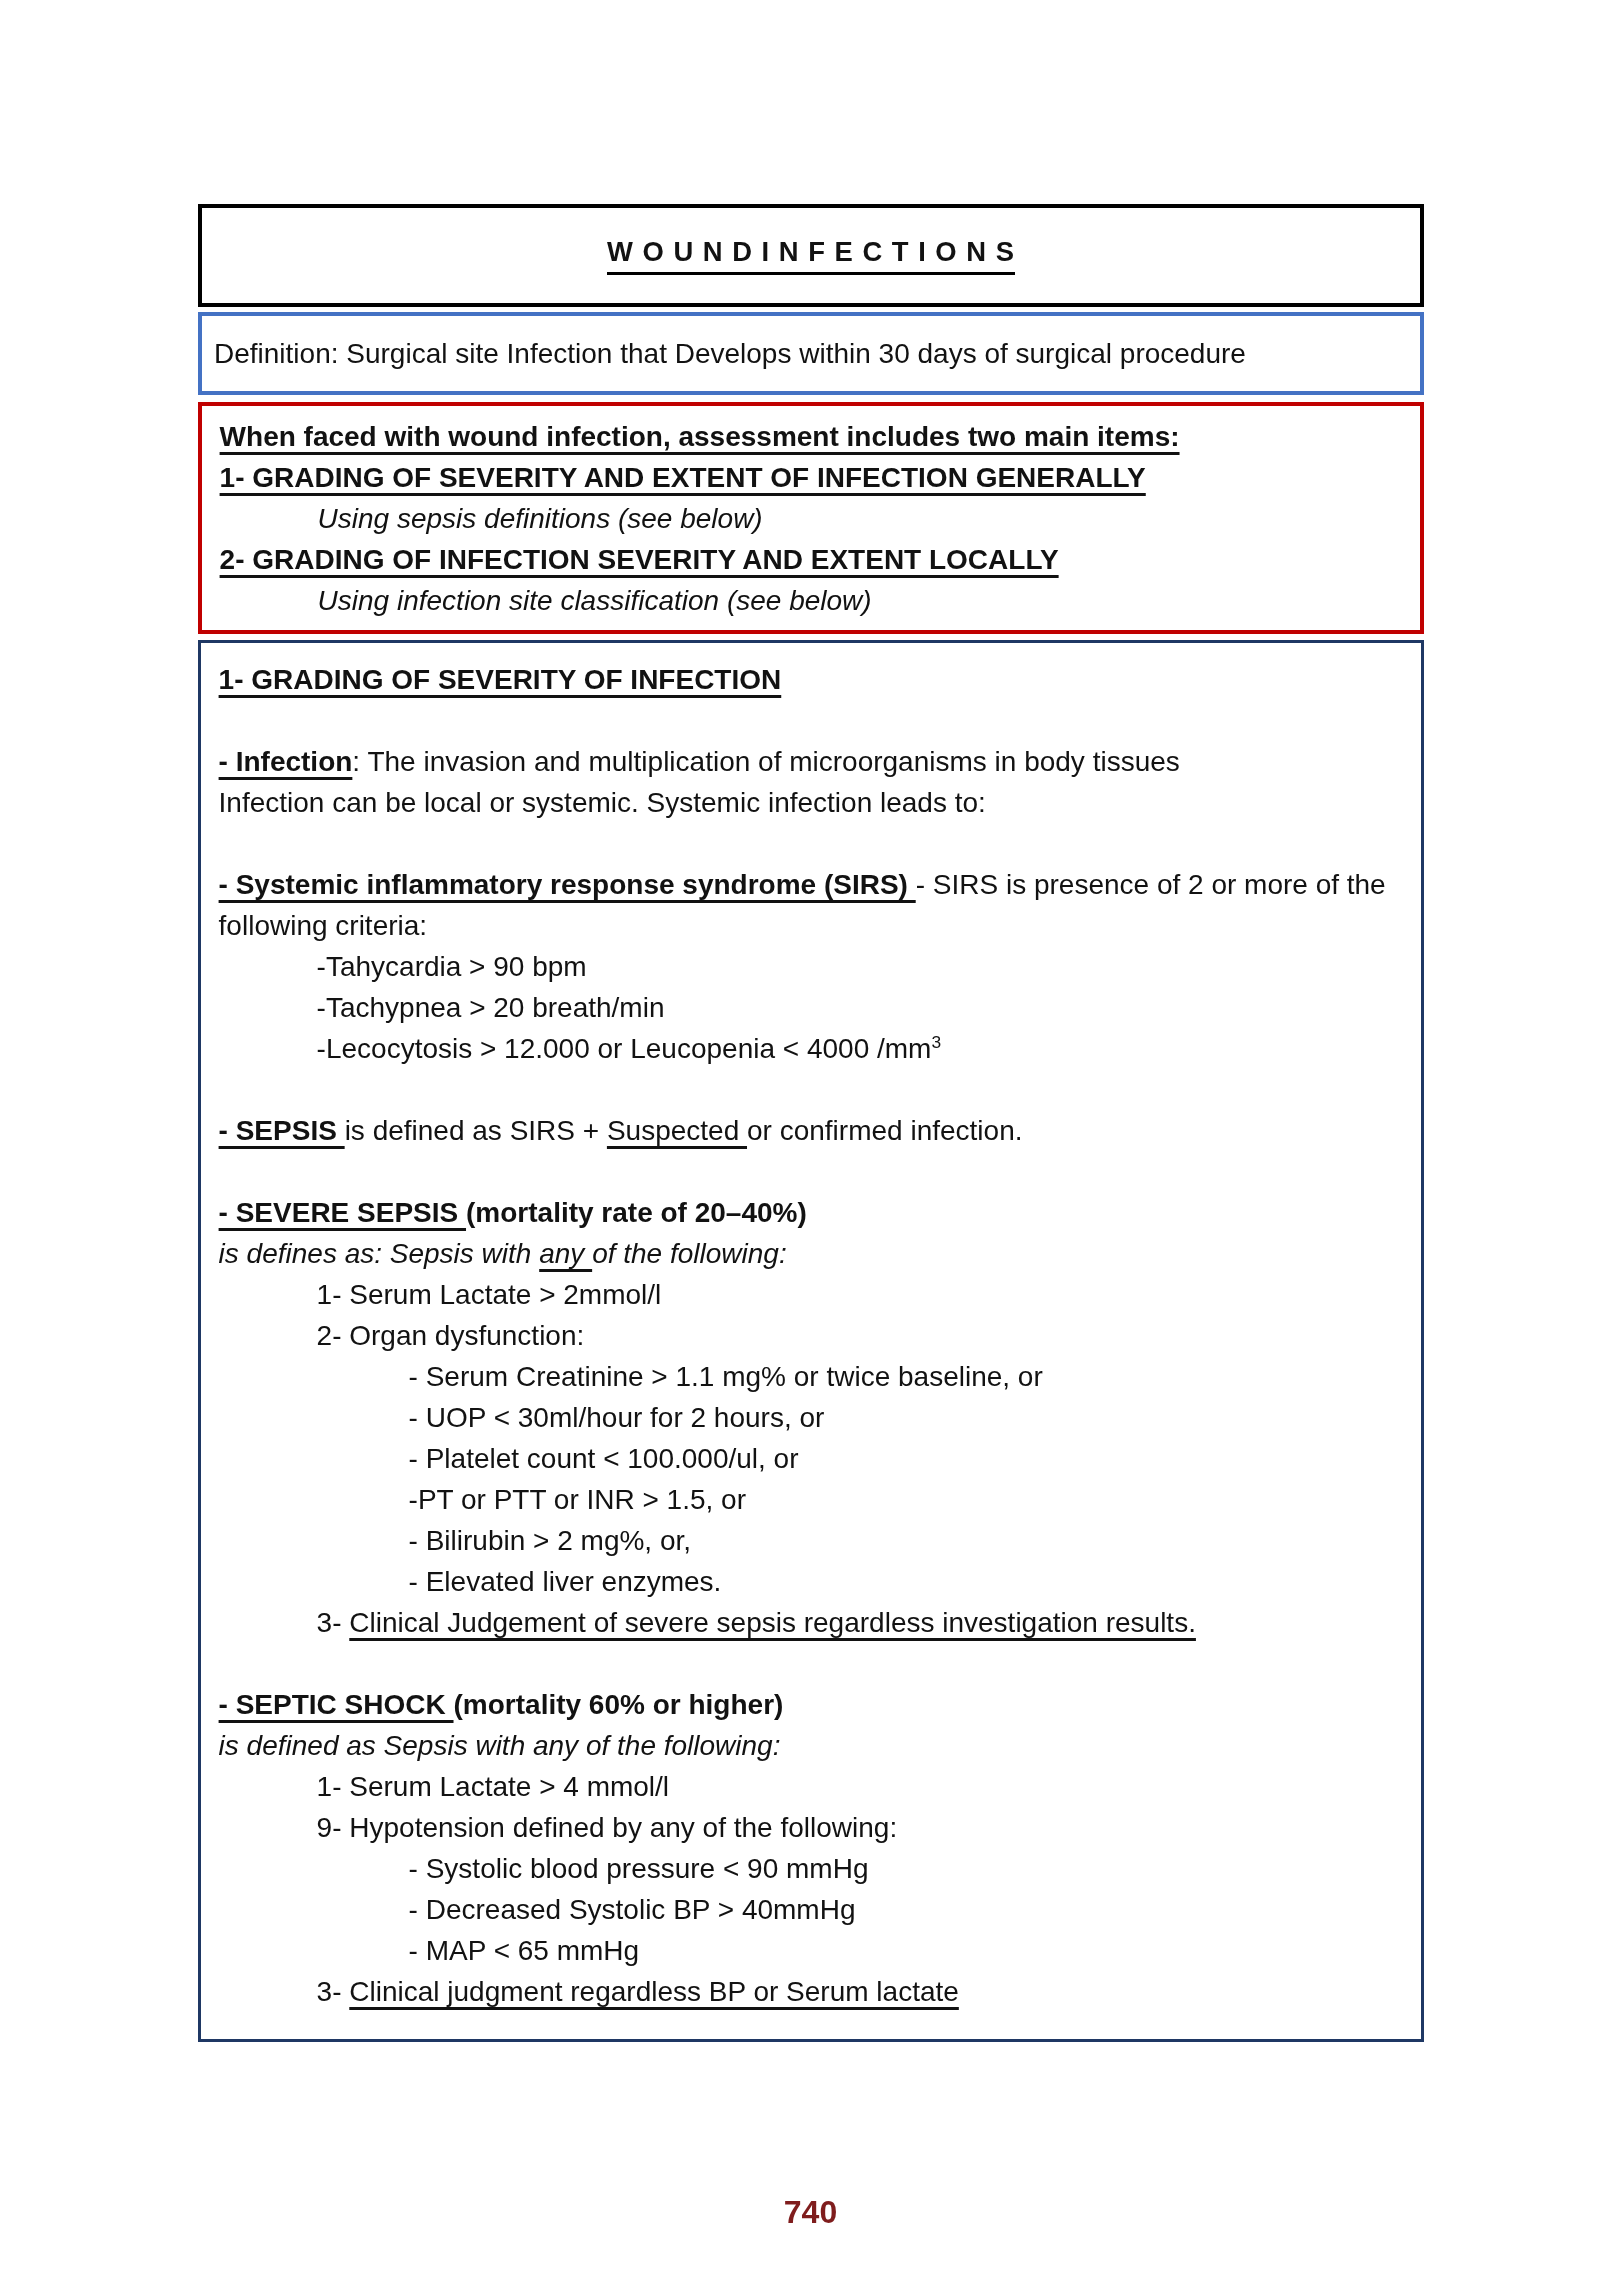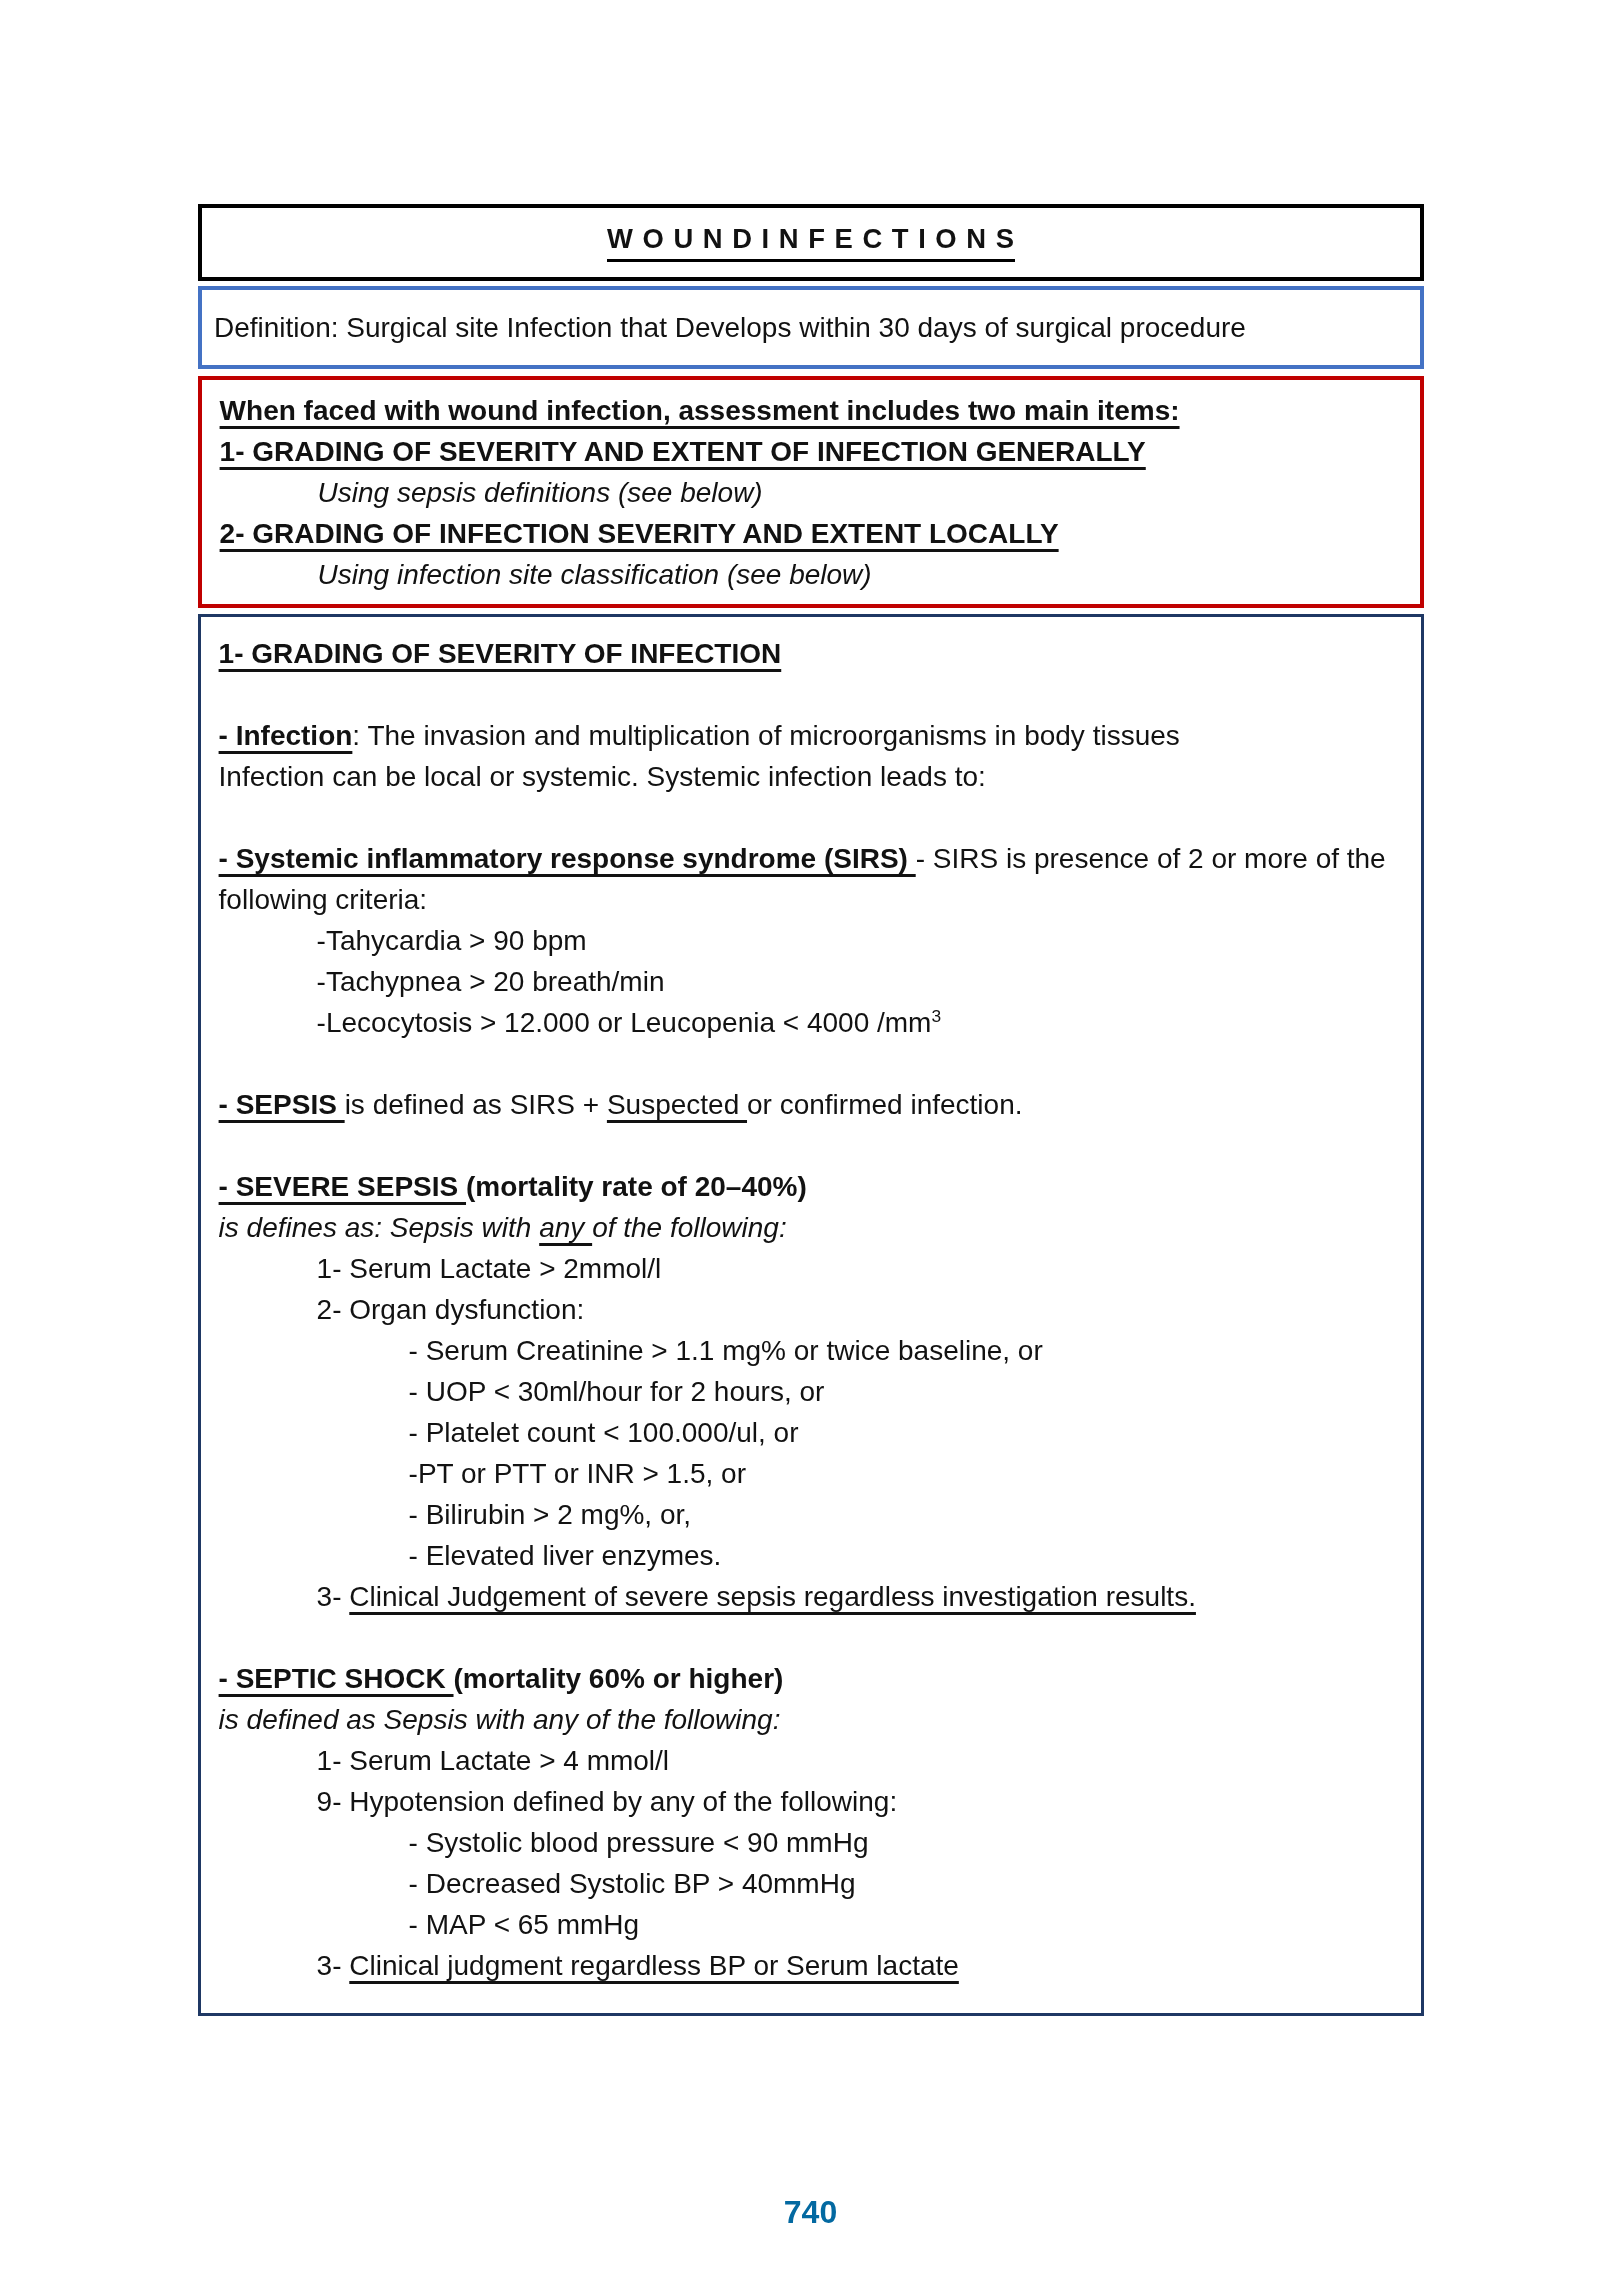--- a/index.html
+++ b/index.html
@@ -20,21 +20,21 @@
   .u  { text-decoration:underline; text-decoration-thickness:2.5px; text-underline-offset:5.9px; text-decoration-skip-ink:none; }
   .bu { font-weight:bold; text-decoration:underline; text-decoration-thickness:2.9px; text-underline-offset:5.9px; text-decoration-skip-ink:none; }
 
   .ind1 { padding-left:98px; }
   .ind2 { padding-left:190px; }
 
   sup { font-size:0.62em; vertical-align:super; line-height:0; }
 
   .title-box {
     border:4.9px solid #000000;
-    height:77px;
+    height:103px;
     display:flex; align-items:center; justify-content:center;
   }
   .title-text {
     font-weight:bold; font-size:27.4px; letter-spacing:1px;
     border-bottom:3.9px solid #000; padding-bottom:4.9px;
   }
 
   .definition-box {
     border:4.9px solid #4472c4;
     margin-top:5px;
@@ -52,21 +52,21 @@
 
   .grading-box {
     border:3.9px solid #1f3864;
     margin-top:5.9px;
     padding:15.7px 17.6px 27.4px 17.6px;
   }
 
   .page-footer {
     position:absolute; top:2194px; left:0; width:1621px;
     text-align:center;
-    font-size:32px; font-weight:bold; color:#0369a1;
+    font-size:32px; font-weight:bold; color:#7f1d1d;
   }
 </style>
 </head>
 <body>
 
 <div class="content">
 
   <div class="title-box">
     <span class="title-text">W O U N D   I N F E C T I O N S</span>
   </div>

